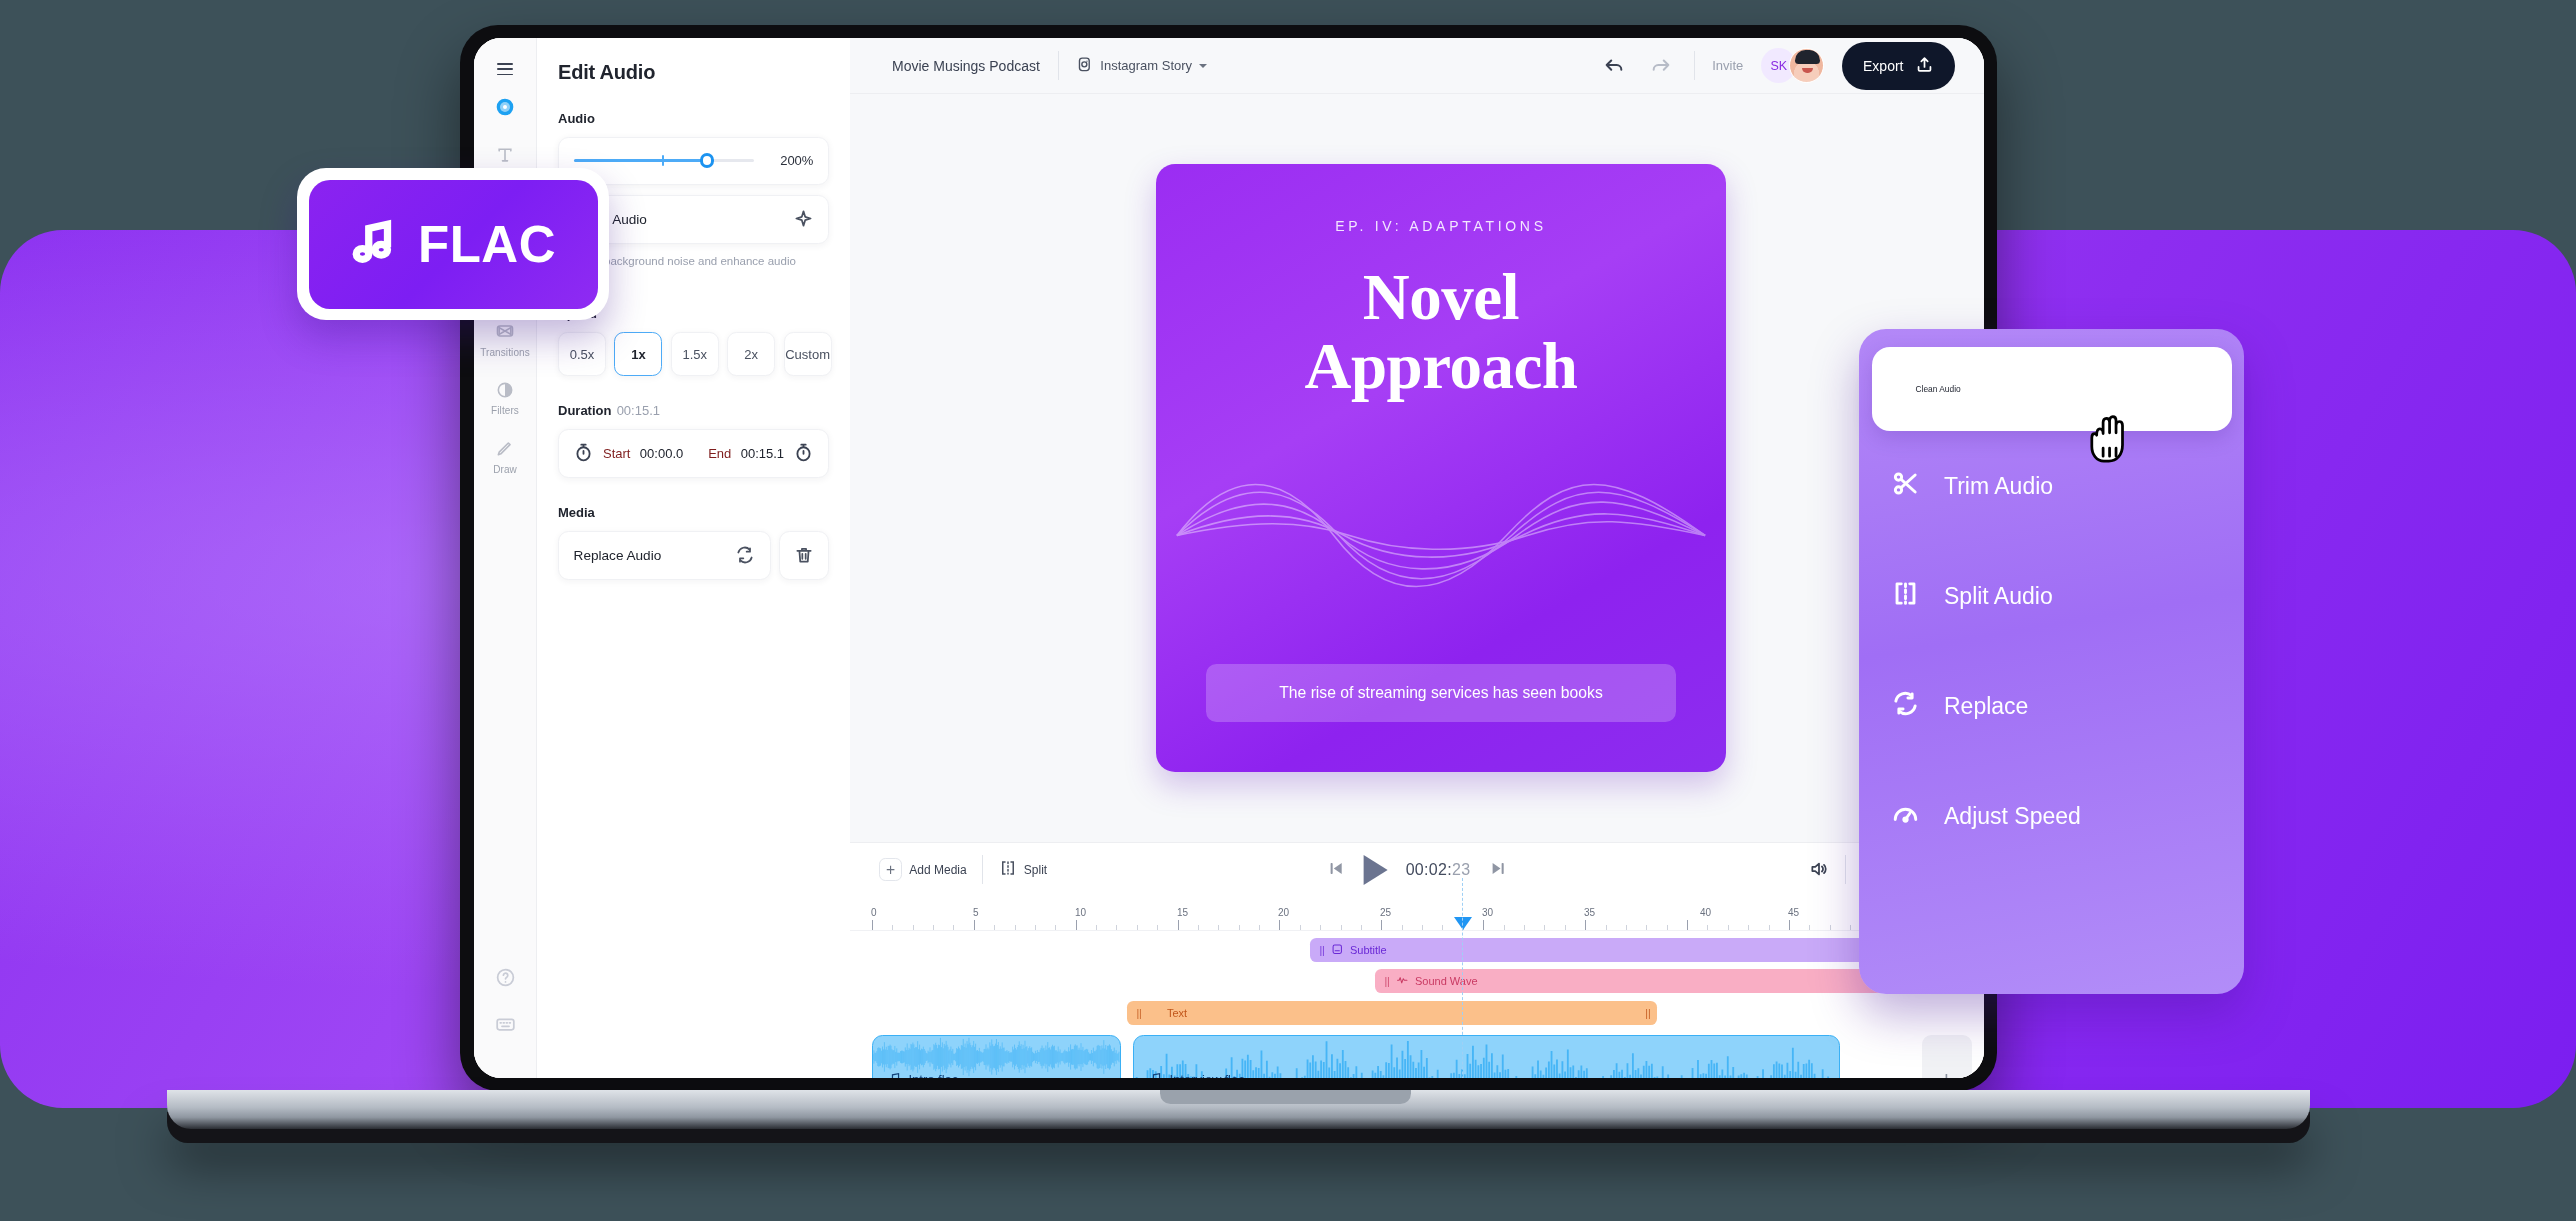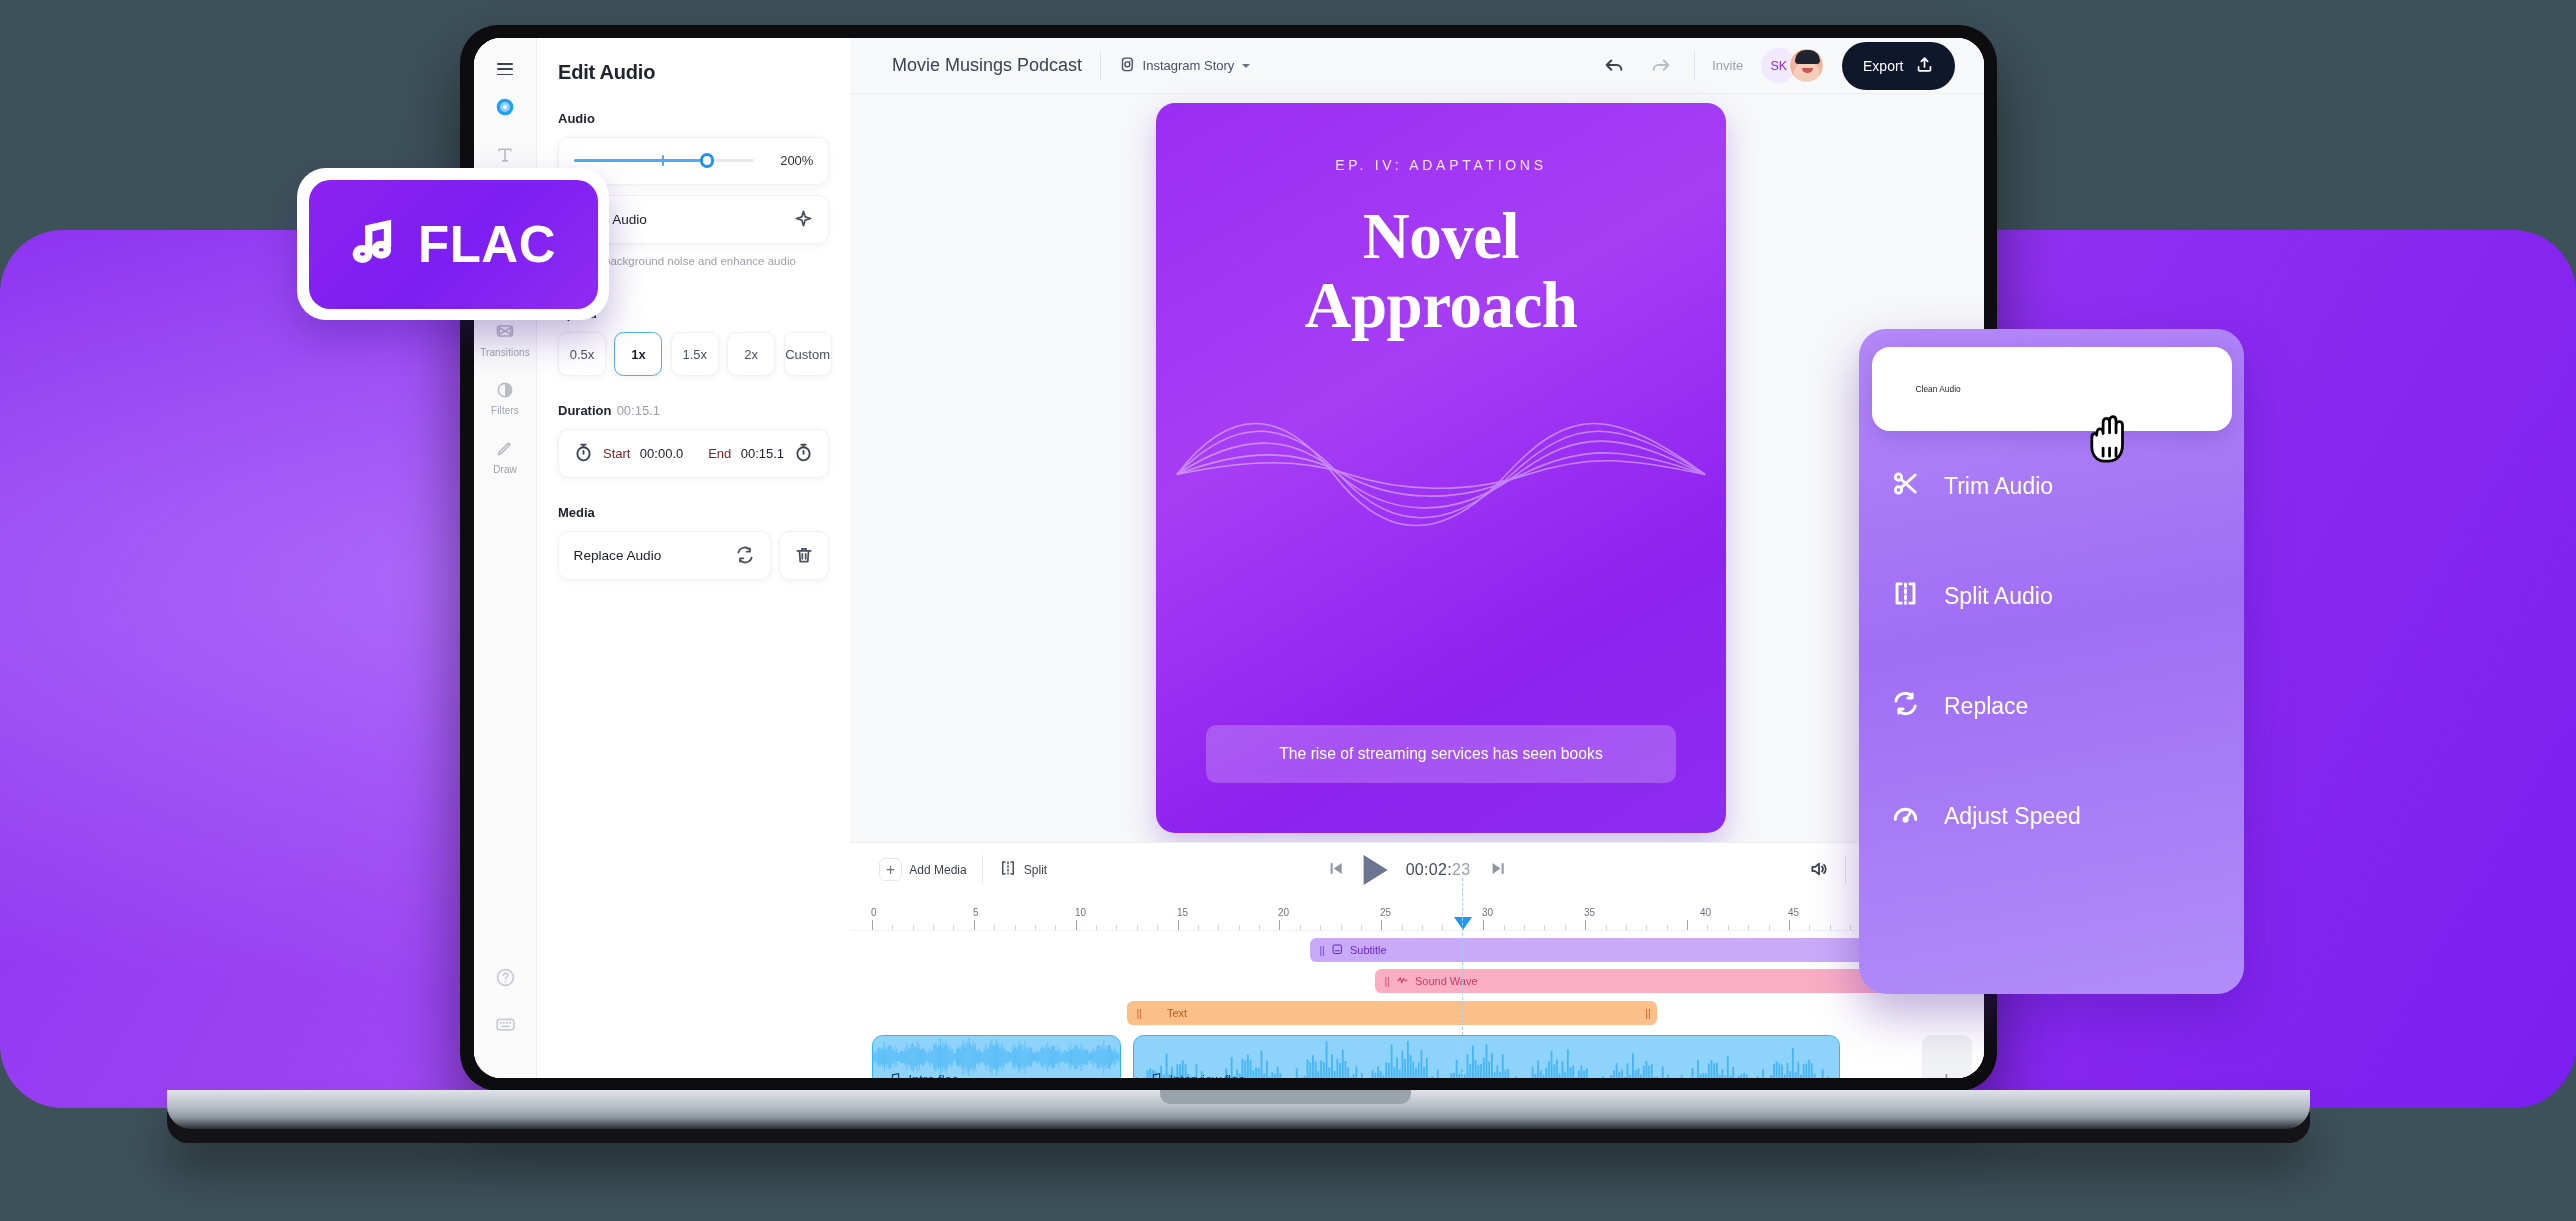--- a/index.html
+++ b/index.html
@@ -145,21 +145,21 @@
     width: 50px; height: 49px; border: 0.5px solid #f0f1f4; border-radius: 10.5px; background: #fff;
     box-shadow: 0 1.6px 6.3px rgba(30,35,60,.05); display: flex; align-items: center; justify-content: center; cursor: pointer;
   }
 
   
   #topbar {
     position: absolute; left: 376px; top: 0; right: 0; height: 56px;
     background: #f7f8fa; border-bottom: 0.5px solid #edeef1;
     display: flex; align-items: center; padding: 0 29px 0 42px; gap: 18px;
   }
-  #proj-name { font-size: 18px; color: #3b4252; }
+  #proj-name { font-size: 14px; color: #3b4252; }
   .vsep { width: 0.5px; height: 29px; background: #e1e4ea; }
   #format-pick { display: flex; align-items: center; gap: 7.3px; cursor: pointer; }
   #format-pick svg { width: 16.7px; height: 16.7px; stroke: #4a5160; fill: none; stroke-width: 2; }
   #format-pick span { font-size: 13px; color: #4a5160; }
   #format-pick .caret { width: 0; height: 0; border-left: 4.2px solid transparent; border-right: 4.2px solid transparent; border-top: 4.7px solid #6b7280; }
   #topbar-spacer { flex: 1; }
   .nav-btn { width: 29px; height: 29px; display: flex; align-items: center; justify-content: center; cursor: pointer; }
   .nav-btn svg { width: 22px; height: 22px; stroke: #3b4252; fill: none; stroke-width: 2.2; stroke-linecap: round; stroke-linejoin: round; }
   .nav-btn.dim svg { stroke: #b7bcc7; }
   #invite { font-size: 13px; color: #9aa0ae; cursor: pointer; }
@@ -187,21 +187,21 @@
   }
   #export-btn span { font-size: 14px; color: #fff; }
   #export-btn svg { width: 19px; height: 19px; stroke: #fff; fill: none; stroke-width: 2.2; stroke-linecap: round; stroke-linejoin: round; }
 
   
   #stage {
     position: absolute; left: 376px; top: 56px; right: 0; height: 748px;
     background: #f7f8fa; display: flex; align-items: center; justify-content: center;
   }
   #poster {
-    width: 570px; height: 730px; border-radius: 19px;
+    width: 570px; height: 608px; border-radius: 19px;
     background: linear-gradient(150deg,#9b2df2 0%,#a63ef5 38%,#8e22ef 72%,#8c2def 100%);
     position: relative; overflow: hidden;
     box-shadow: 0 13.6px 31px rgba(100,30,190,.25);
     display: flex; flex-direction: column; align-items: center; margin-left: 48px;
   }
   #poster-eyebrow {
     margin-top: 54px; font-size: 14px; letter-spacing: 3.7px; color: #f3e6ff; font-weight: 500;
   }
   #poster-title {
     margin-top: 29px; font-family: "Liberation Serif", serif; font-weight: 700;

